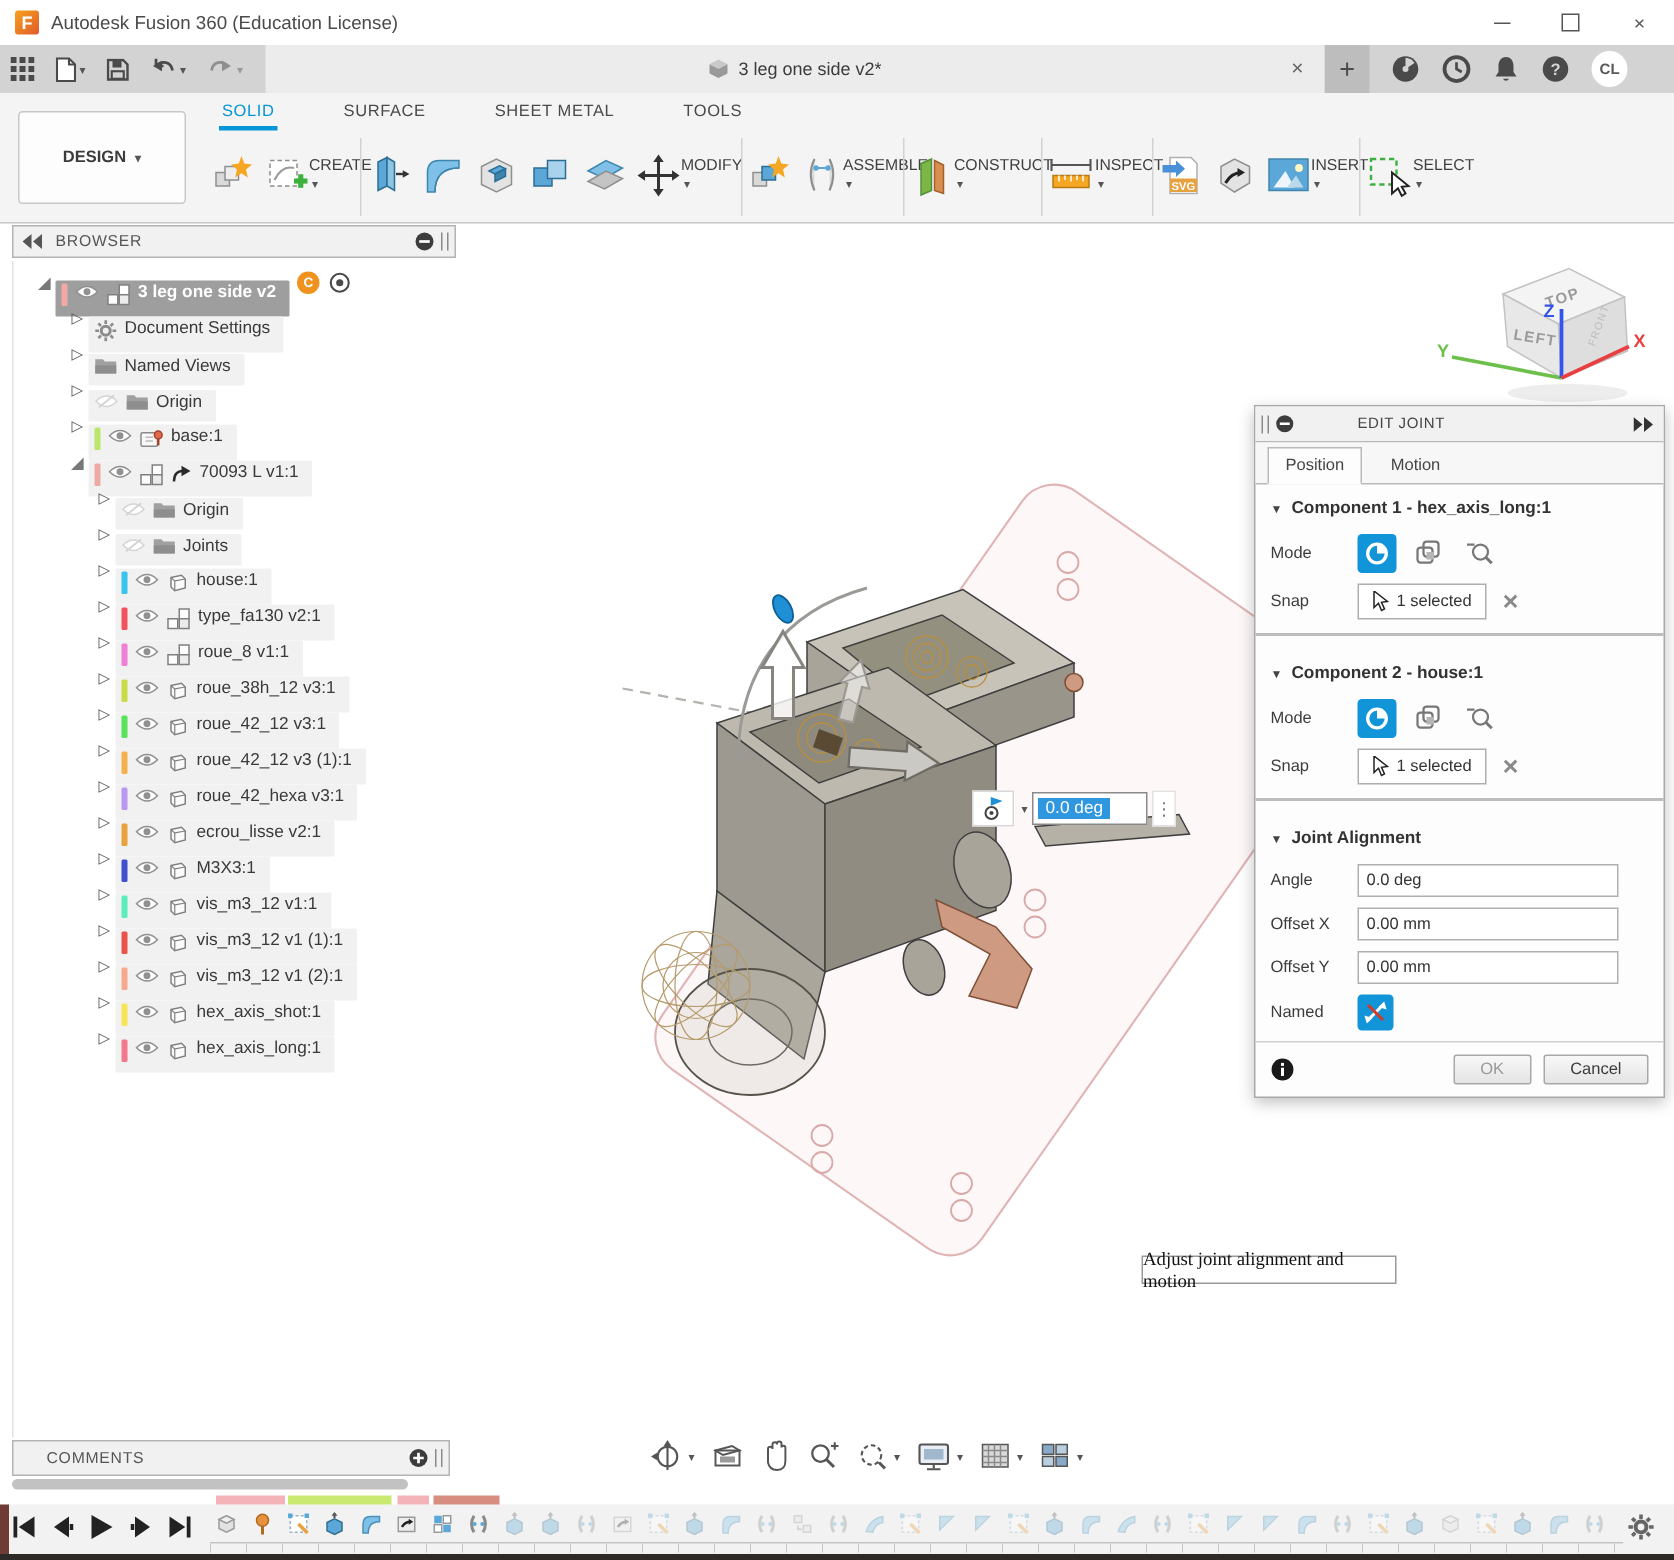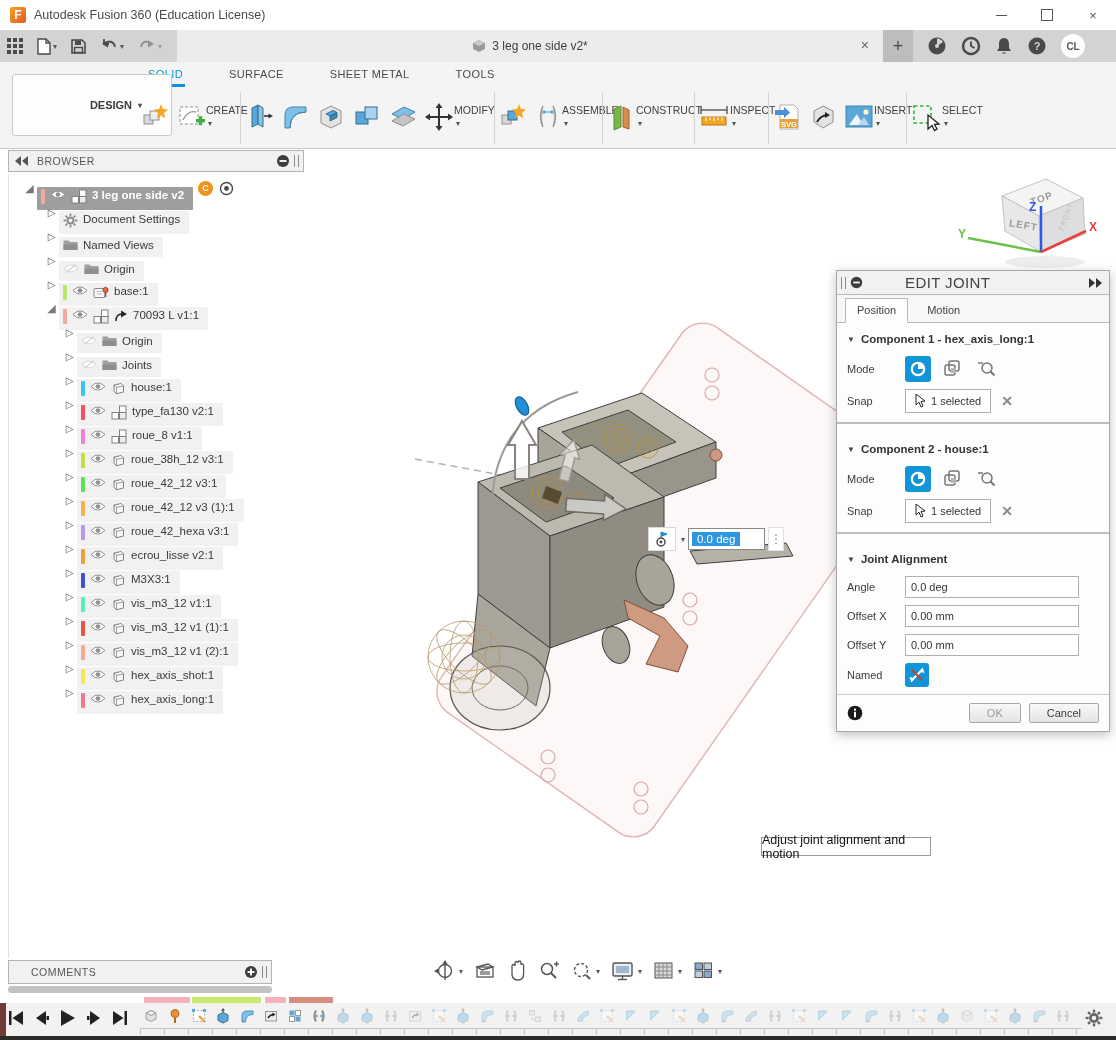--- a/index.html
+++ b/index.html
@@ -21,42 +21,42 @@
   #doc-tab{height:32px;background:#ececec;flex:0 0 706px;margin-left:8px;display:flex;align-items:center;justify-content:center;position:relative;font-size:12px;color:#3c3c3c;}
   #doc-tab-close{position:absolute;right:14px;top:7px;font-size:14px;color:#666;}
   #newtab-btn{width:30px;height:32px;background:#bdbdbd;display:flex;align-items:center;justify-content:center;font-size:18px;color:#4a4a4a;}
   .tb-circle{margin-left:14px;display:flex;align-items:center;justify-content:center;}
   #avatar{width:24px;height:24px;border-radius:50%;background:#fff;margin-left:14px;display:flex;align-items:center;justify-content:center;font-size:10px;font-weight:bold;color:#5a5a5a;}
   
   #ribbon{left:0;top:62px;width:1116px;height:86px;background:#f4f4f4;border-bottom:1px solid #c9c9c9;}
   #ribbon-tabs{position:absolute;left:146px;top:0;display:flex;gap:42px;height:26px;align-items:center;}
   .rtab{font-size:11px;color:#4a4a4a;letter-spacing:.4px;padding:5px 2px 4px;border-bottom:3px solid transparent;}
   .rtab.active{color:#0696d7;border-bottom-color:#0696d7;}
-  #design-box{left:12px;top:12px;width:110px;height:60px;background:#fdfdfd;border:1px solid #c8c8c8;border-radius:3px;display:flex;align-items:center;justify-content:center;font-size:11px;font-weight:bold;color:#3c3c3c;padding-left:48px;}
+  #design-box{left:12px;top:12px;width:110px;height:60px;background:#fdfdfd;border:1px solid #c8c8c8;border-radius:3px;display:flex;align-items:center;justify-content:center;font-size:11px;font-weight:bold;color:#3c3c3c;}
   .rgroup{position:absolute;top:26px;height:58px;display:flex;flex-direction:row;align-items:center;}
   .rgroup .icons{flex:1;display:flex;align-items:center;gap:6px;}
   .rgroup .glabel{font-size:10.5px;color:#404040;padding-bottom:3px;}
   .rdiv{position:absolute;top:30px;width:1px;height:52px;background:#d2d2d2;}
   .ribicon{display:flex;align-items:center;justify-content:center;}
   
   #browser-hdr{left:8px;top:150px;width:296px;height:22px;background:#f1f1f1;border:1px solid #b3b3b3;display:flex;align-items:center;box-sizing:border-box;}
   #browser-hdr .ttl{font-size:10.5px;color:#555;letter-spacing:.5px;margin-left:8px;}
   .grip{width:3px;height:12px;border-left:1px solid #8a8a8a;border-right:1px solid #8a8a8a;margin:0 4px;}
   #tree{left:8px;top:176px;width:296px;}
   .tree-row{height:24px;display:flex;align-items:center;}
   .exp{width:15px;font-size:10px;color:#555;text-align:center;flex:0 0 15px;}
   .exp.open{color:#777;font-size:11px;}
   .pill{display:inline-flex;gap:5px;background:#f1f1f1;padding:2px 9px 4px 4px;border-radius:1px;font-size:11.5px;color:#3a3a3a;white-space:nowrap;margin-top:21px;}
   .pill.sel{background:#9e9e9e;color:#fff;font-weight:bold;}
   .cbar{width:4px;height:15px;border-radius:1px;flex:0 0 4px;}
   .badge-c{width:15px;height:15px;border-radius:50%;background:#f0921e;color:#fff;font-size:9px;font-weight:bold;display:flex;align-items:center;justify-content:center;margin-left:5px;}
   
   #dialog{left:836px;top:270px;width:274px;background:#fdfdfd;border:1px solid #a8a8a8;box-shadow:0 3px 10px rgba(0,0,0,.25);box-sizing:border-box;font-size:11px;}
   #dlg-hdr{height:23px;background:#f1f1f1;border-bottom:1px solid #b9b9b9;display:flex;align-items:center;}
-  #dlg-hdr .ttl{font-size:15px;color:#444;letter-spacing:.4px;margin-left:4px;padding-left:38px;}
+  #dlg-hdr .ttl{font-size:10px;color:#444;letter-spacing:.4px;margin-left:4px;padding-left:38px;}
   #dlg-tabs{display:flex;align-items:flex-end;height:27px;border-bottom:1px solid #b9b9b9;background:#f7f7f7;}
   .dtab{padding:5px 11px 6px;margin-left:8px;font-size:11px;color:#444;}
   .dtab.active{background:#fdfdfd;border:1px solid #b9b9b9;border-bottom:1px solid #fdfdfd;margin-bottom:-1px;}
   .dsec-h{display:flex;align-items:center;gap:6px;font-weight:bold;font-size:11.5px;color:#333;padding:10px 10px 4px;}
   .tri{font-size:8px;color:#444;}
   .drow{display:flex;align-items:center;margin:7px 10px;}
   .dlabel{width:58px;color:#3c3c3c;}
   .modebtn{width:26px;height:26px;border-radius:3px;display:flex;align-items:center;justify-content:center;margin-right:8px;}
   .modebtn.sel{background:#1295d8;}
   .snapchip{height:22px;border:1px solid #aeaeae;background:#fff;display:flex;align-items:center;gap:5px;padding:0 9px;color:#333;}
@@ -65,23 +65,23 @@
   .dinput{width:162px;height:20px;border:1px solid #b0b0b0;background:#fff;font-family:"Liberation Sans",sans-serif;font-size:11px;color:#333;padding:0 5px;}
   #dlg-footer{border-top:1px solid #cfcfcf;display:flex;align-items:center;padding:8px 10px;margin-top:4px;}
   .dbtn{margin-left:8px;padding:3px 17px;background:linear-gradient(#f8f8f8,#e4e4e4);border:1px solid #a8a8a8;border-radius:2px;font-size:11px;color:#3c3c3c;}
   .dbtn.dim{color:#9a9a9a;}
   
   #angle-widget{left:648px;top:527px;display:flex;align-items:center;gap:3px;}
   #angle-icon{width:26px;height:22px;background:#fff;border:1px solid #d8d8d8;display:flex;align-items:center;justify-content:center;}
   #angle-input{width:72px;height:20px;border:1px solid #8a8a8a;background:#fff;display:flex;align-items:center;padding-left:3px;}
   #angle-input span{background:#2f96e0;color:#fff;font-size:11.5px;padding:1px 5px;}
   #angle-kebab{width:14px;height:22px;background:#fff;border:1px solid #e2e2e2;color:#777;font-size:12px;display:flex;align-items:center;justify-content:center;}
-  #tooltip{left:761px;top:837px;width:168px;height:17px;background:#fff;border:1px solid #9a9a9a;font-family:Liberation Sans, sans-serif;font-size:12.5px;color:#111;display:flex;align-items:center;justify-content:center;}
+  #tooltip{left:761px;top:837px;width:168px;height:17px;background:#fff;border:1px solid #9a9a9a;font-family:Liberation Serif, serif;font-size:12.5px;color:#111;display:flex;align-items:center;justify-content:center;}
   
-  #comments{left:8px;top:960px;width:264px;height:24px;background:#f1f1f1;border:1px solid #b3b3b3;display:flex;align-items:center;box-sizing:border-box;}
+  #comments{left:8px;top:960px;width:292px;height:24px;background:#f1f1f1;border:1px solid #b3b3b3;display:flex;align-items:center;box-sizing:border-box;}
   #comments .ttl{font-size:10.5px;color:#555;letter-spacing:.5px;margin-left:22px;}
   #navbar{left:432px;top:958px;display:flex;align-items:center;gap:7px;}
   .navbtn{display:flex;align-items:center;gap:1px;padding:2px;}
   
   #tl-scroll{left:8px;top:986px;width:264px;height:7px;background:#c2c2c2;border-radius:4px;}
   .tl-bar{top:997px;height:6px;position:absolute;}
   #tl-strip{left:0;top:1003px;width:1116px;height:33px;background:#f2f2f2;}
   #tl-corner{left:0;top:1003px;width:6px;height:33px;background:#6e3c34;}
   #tl-play{left:8px;top:1009px;display:flex;gap:11px;align-items:center;}
   #tl-icons{left:143px;top:1008px;display:flex;gap:8px;}

